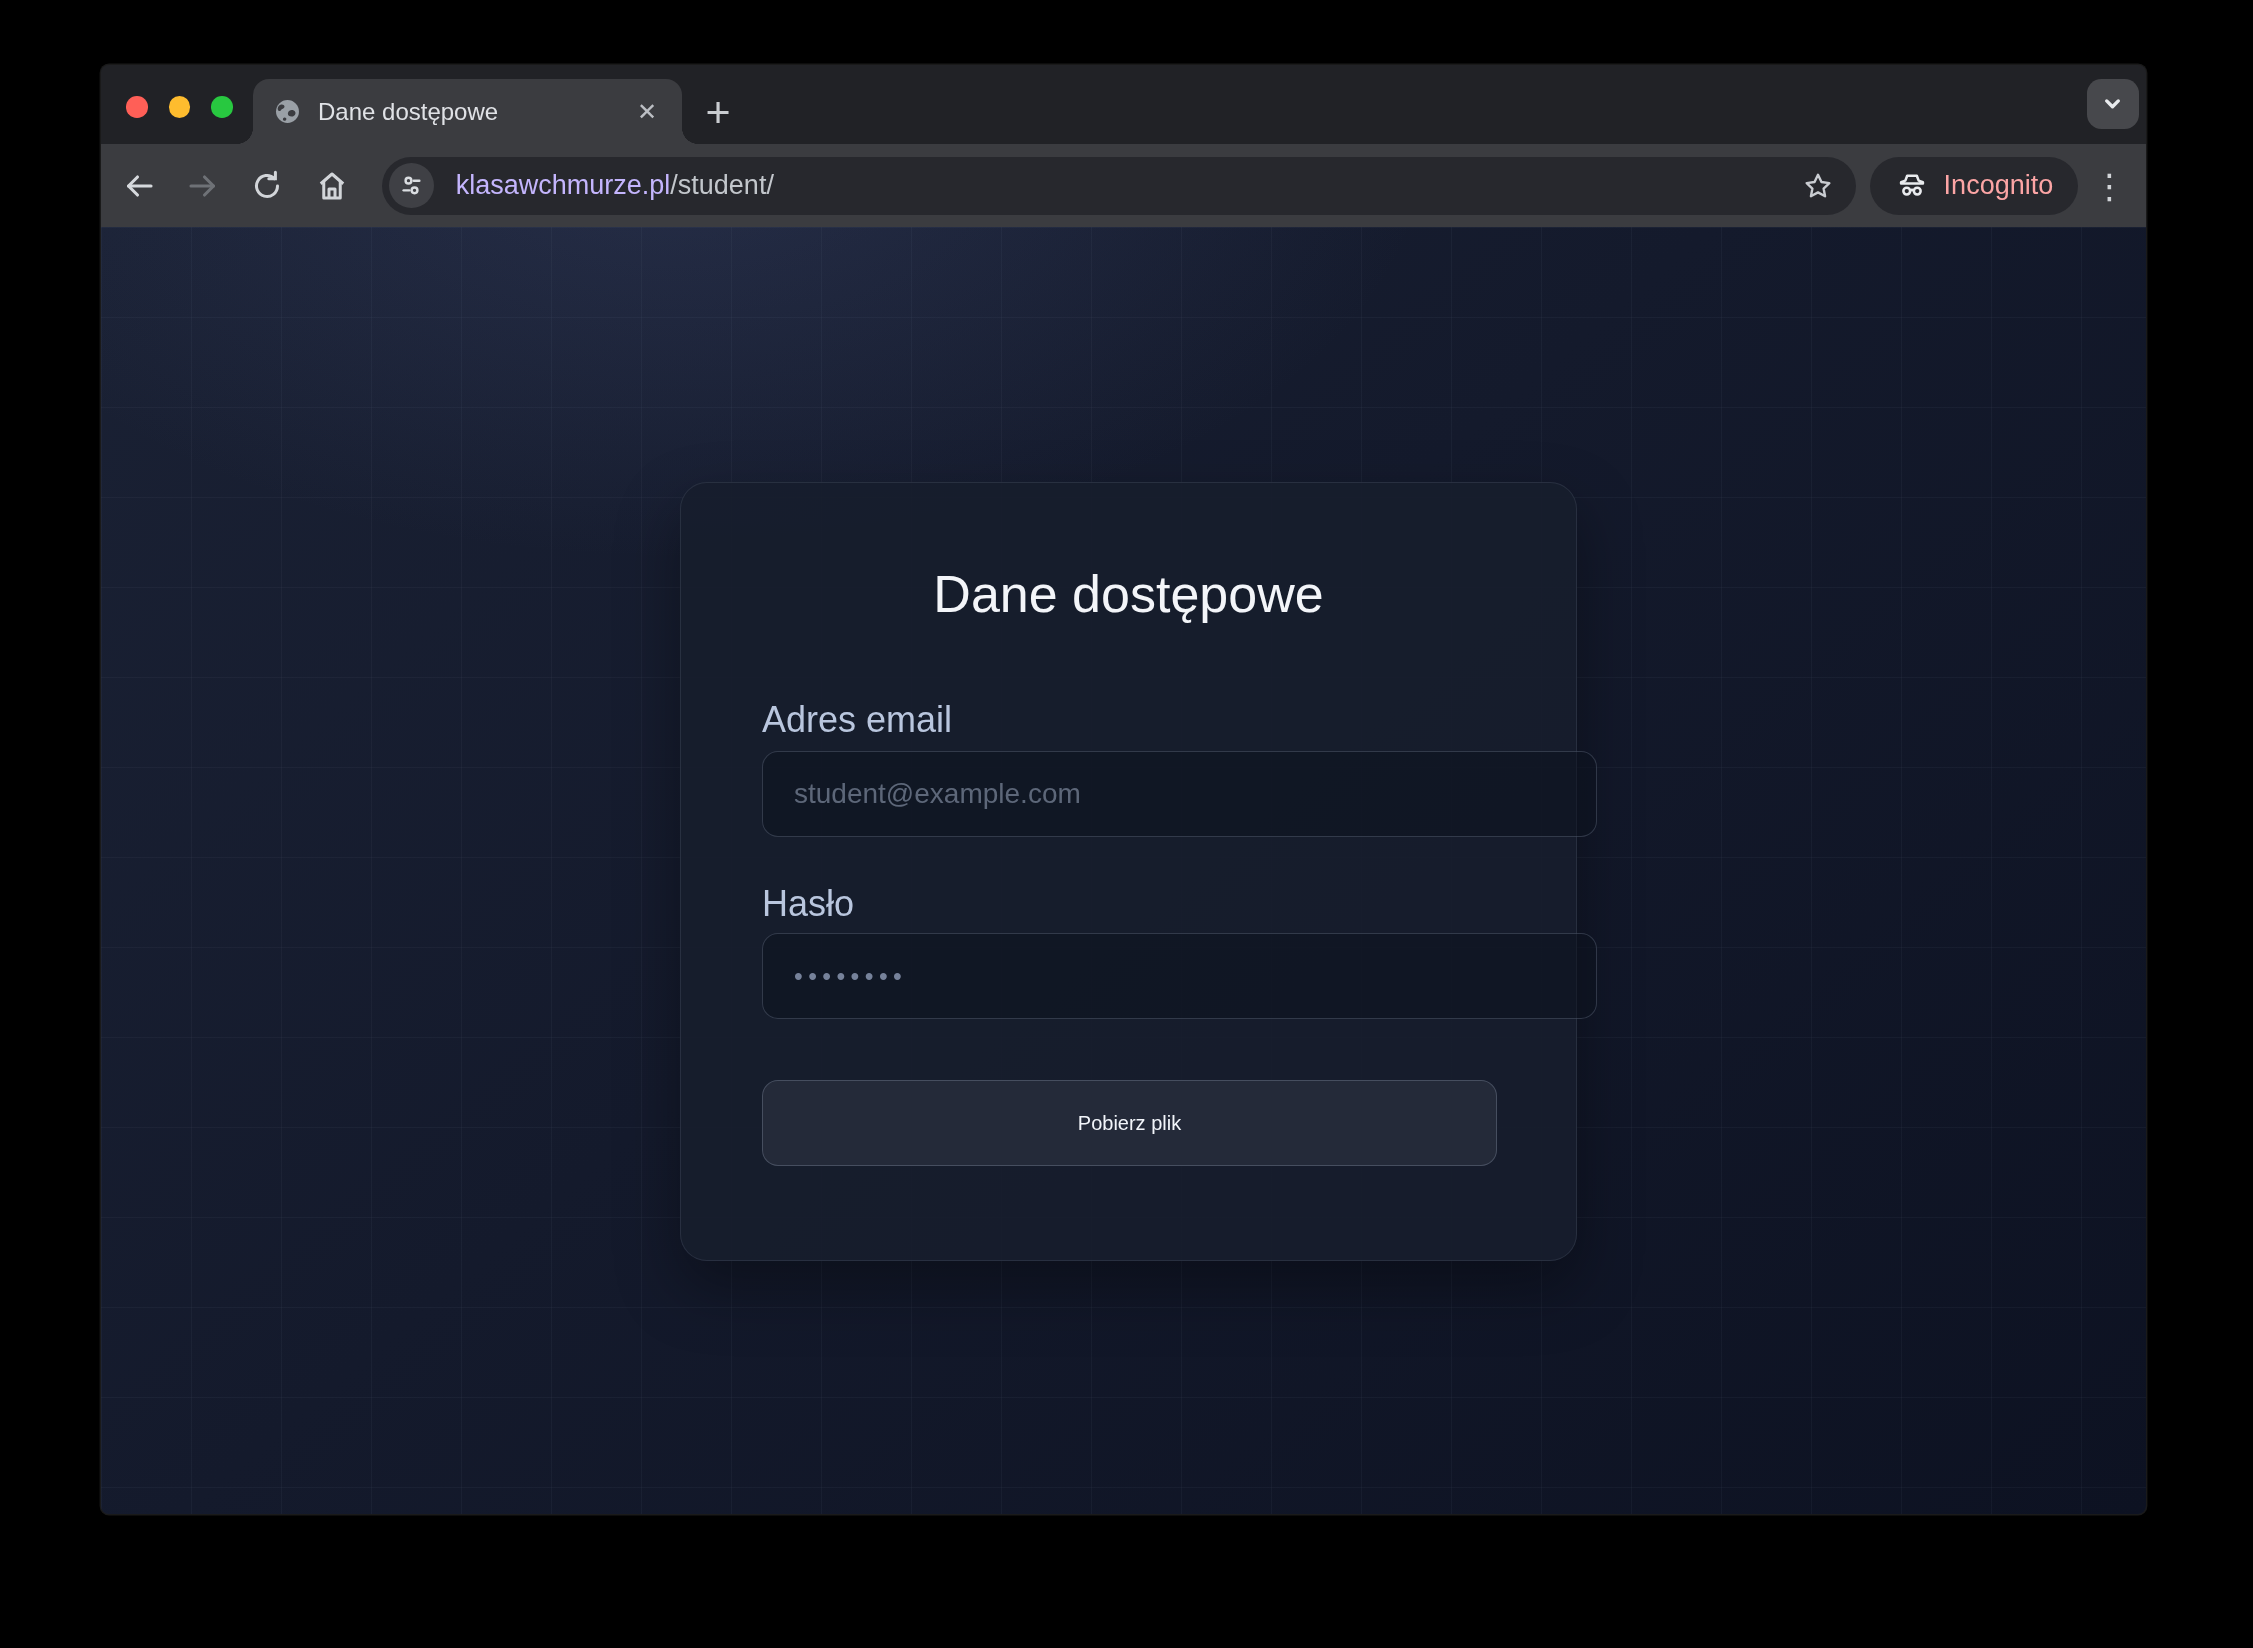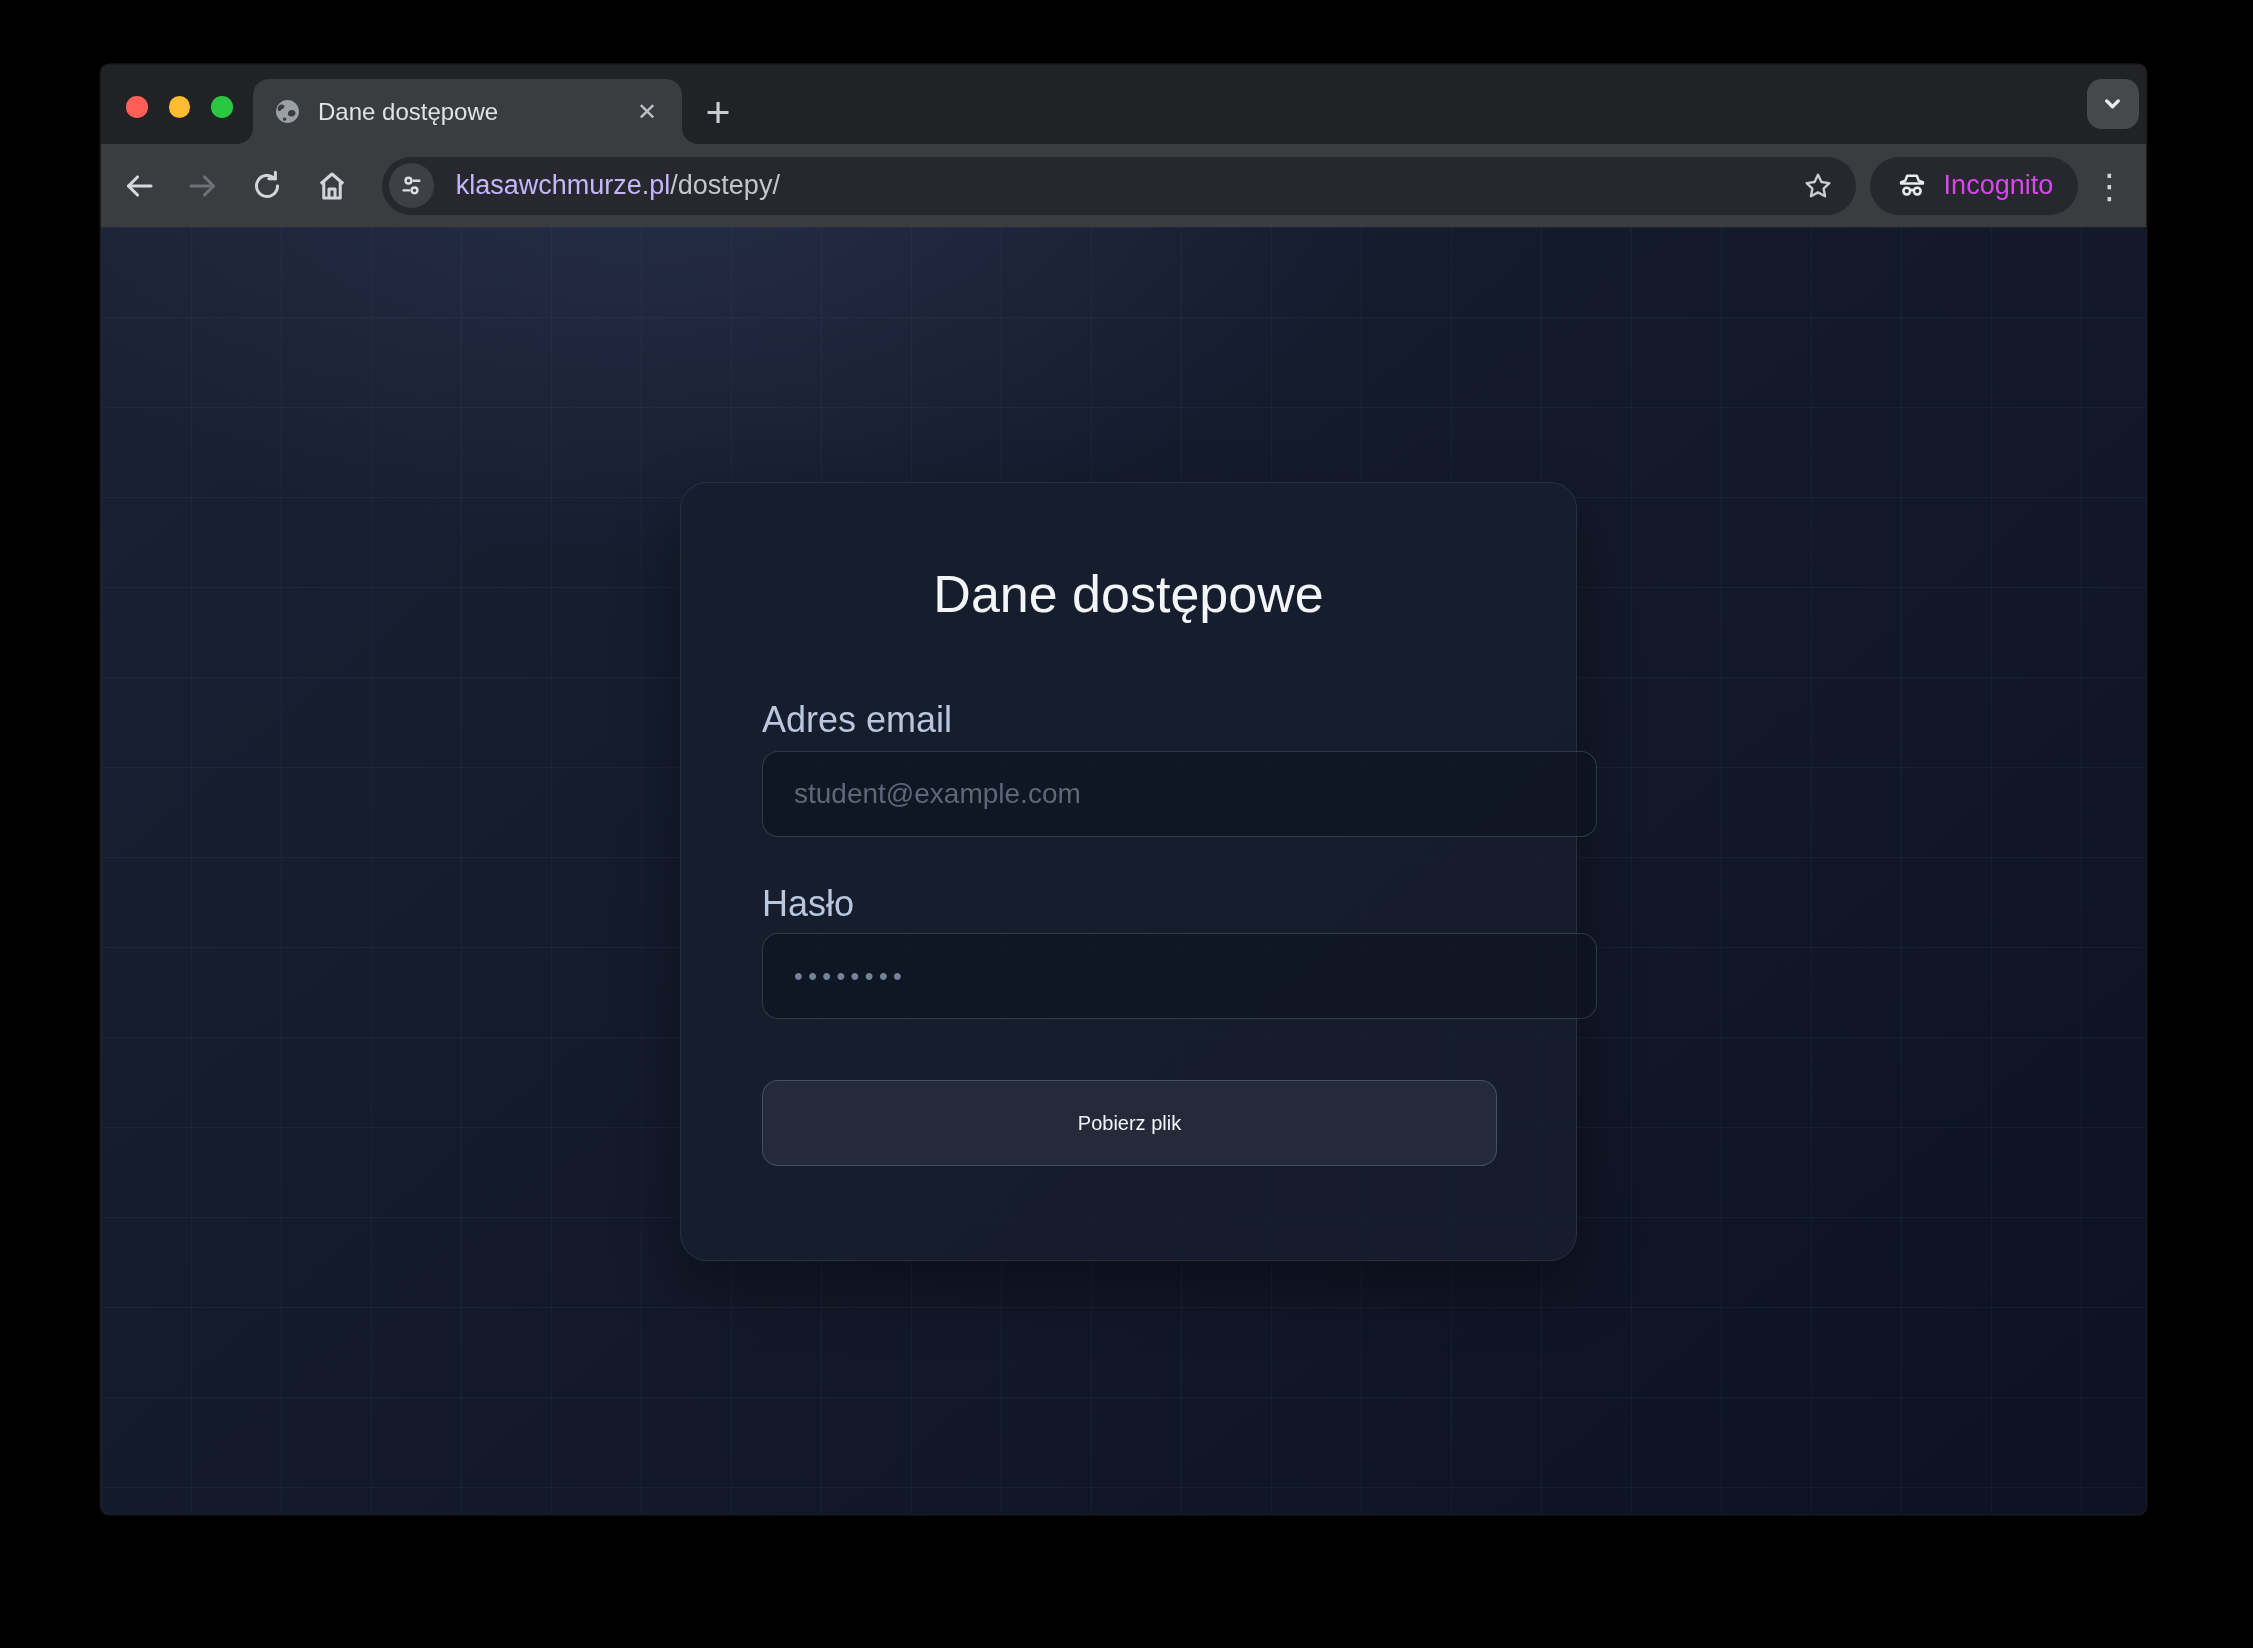--- a/index.html
+++ b/index.html
@@ -38,21 +38,21 @@
   .omnibox { flex:1; min-width:0; height:58px; border-radius:29px; background:#27282d;
              display:flex; align-items:center; padding:0 18px 0 7.2px; margin:0 14.4px 0 10.8px; }
   .tune-btn { width:45px; height:45px; border-radius:50%; background:#3f4045; flex:none;
               display:flex; align-items:center; justify-content:center; }
   .url-text { flex:1; margin-left:21.6px; font-size:27px; white-space:nowrap; overflow:hidden; }
   .url-domain { color:#c4b5fd; }
   .url-path { color:#c2c6cb; }
   .star-btn { flex:none; width:40px; height:40px; display:flex; align-items:center; justify-content:center; }
   .incognito-pill { flex:none; height:58px; border-radius:29px; background:#27282d;
                     display:flex; align-items:center; gap:14.4px; padding:0 25px;
-                    font-size:27px; color:#d946ef; }
+                    font-size:27px; color:#fca5a5; }
   .menu-btn { flex:none; width:41px; height:50px; margin-left:10.8px; display:flex; align-items:center;
               justify-content:center; font-size:34px; color:#d2d5d9; }
 
   
   .content { position:relative; height:1287px; overflow:hidden;
     background-image:
       linear-gradient(to right, rgba(148,163,184,0.055) 0.9px, transparent 0.9px),
       linear-gradient(to bottom, rgba(148,163,184,0.055) 0.9px, transparent 0.9px),
       radial-gradient(1080px 585px at 28% -6%, rgba(92,106,160,0.20), rgba(92,106,160,0) 70%),
       linear-gradient(140deg, #1a2134 0%, #141a2c 45%, #0d1222 100%);
@@ -156,21 +156,21 @@
       <div class="tune-btn">
         <span>
           <svg width="29" height="29" viewBox="0 0 24 24" fill="none" stroke="#dadde1" stroke-width="2" stroke-linecap="round">
               <circle cx="9.5" cy="8" r="2.4"></circle>
               <path d="M13.8 8h4.7"></path>
               <path d="M5.5 16h4.7"></path>
               <circle cx="14.5" cy="16" r="2.4"></circle>
             </svg>
         </span>
       </div>
-      <div class="url-text"><span class="url-domain">klasawchmurze.pl</span><span class="url-path">/dostepy/</span></div>
+      <div class="url-text"><span class="url-domain">klasawchmurze.pl</span><span class="url-path">/student/</span></div>
       <div class="star-btn">
         <span>
           <svg width="32" height="32" viewBox="0 0 24 24" fill="none" stroke="#c9ccd1" stroke-width="1.8" stroke-linejoin="round">
               <path d="M12 3.6l2.6 5.4 5.9.8-4.3 4.1 1.1 5.8-5.3-2.9-5.3 2.9 1.1-5.8L3.5 9.8l5.9-.8z"></path>
             </svg>
         </span>
       </div>
     </div>
 
     <div class="incognito-pill">

